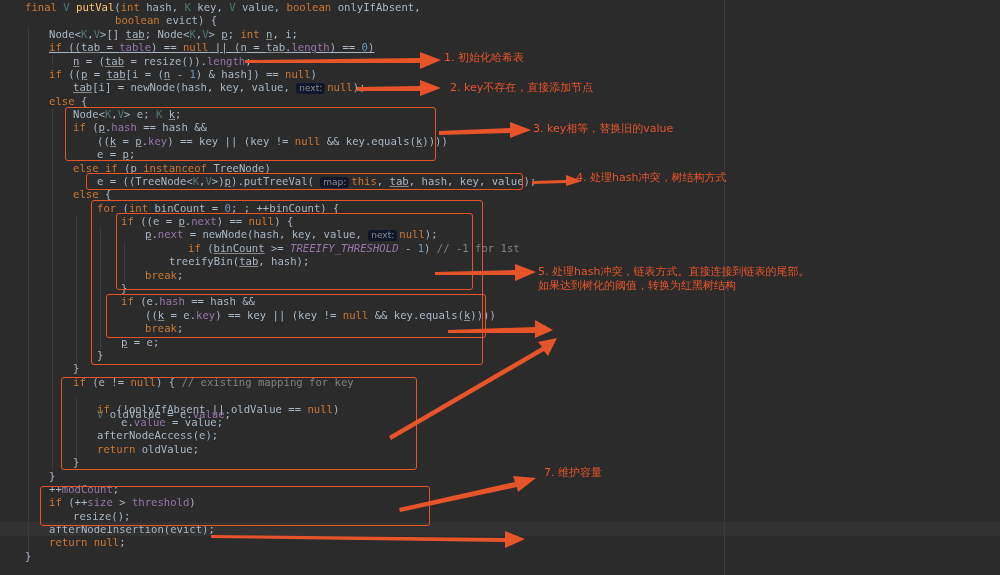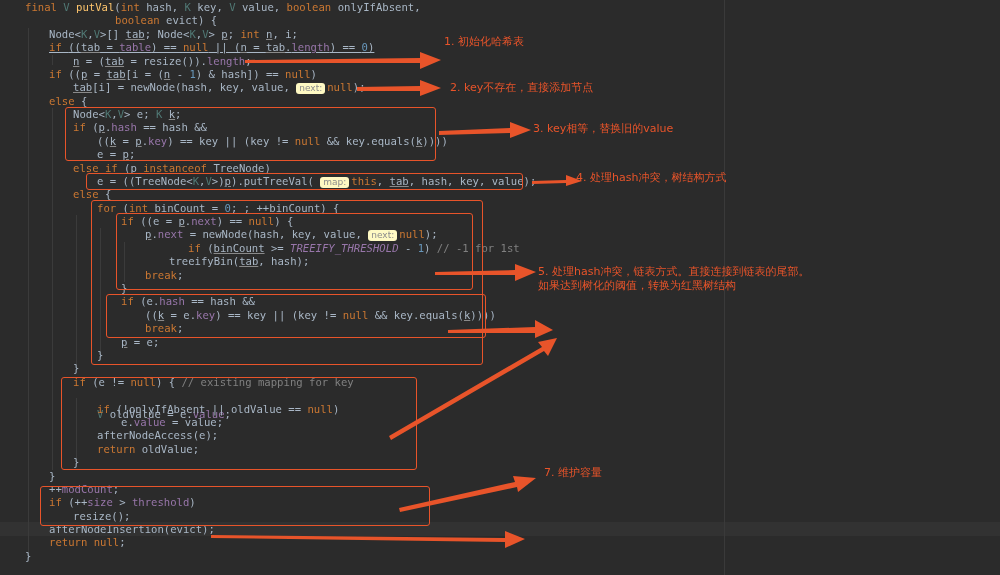--- a/index.html
+++ b/index.html
@@ -20,21 +20,21 @@
   }
   .kw { color:#cc7832; }
   .tp { color:#507874; }
   .fn { color:#ffc66d; }
   .fld { color:#9876aa; }
   .cst { color:#9876aa; font-style:italic; }
   .num { color:#6897bb; }
   .cm { color:#808080; }
   .ul { text-decoration:underline; text-decoration-color:#8a8a8a; }
   .hint {
-    display:inline-block; background:#fef9c3; color:#8c8c8c; border-radius:3px;
+    display:inline-block; background:#0f172a; color:#8c8c8c; border-radius:3px;
     font-family:"DejaVu Sans", "Liberation Sans", sans-serif; font-size:9px; line-height:11px;
     padding:0 3px; margin-right:2px;
   }
   .box { position:absolute; border:1.6px solid #e8542a; border-radius:3px; box-sizing:border-box; }
   .note {
     position:absolute; color:#e8542a; white-space:nowrap;
     font-family:"DejaVu Sans", "Liberation Sans", sans-serif; font-size:11px; line-height:15px;
   }
   svg.arrows { position:absolute; left:0; top:0; }
 </style>
@@ -121,20 +121,20 @@
 
       <polygon points="448,330 535,327 535,320 553,330 535,338 535,333 448,333"></polygon>
       <polygon points="389,436 542,347 538,342 557,338 548,356 544,351 391,440"></polygon>
 
       <polygon points="399,508 515,482 513,476 536,478 518,492 517,487 400,512"></polygon>
 
       <polygon points="211,535 505,538 505,531 525,539 505,548 505,542 211,538"></polygon>
     </g>
   </svg>
 
-  <div class="note" style="left:444px;top:34px;">1. 初始化哈希表</div>
+  <div class="note" style="left:444px;top:50px;">1. 初始化哈希表</div>
   <div class="note" style="left:450px;top:80px;">2. key不存在，直接添加节点</div>
   <div class="note" style="left:533px;top:121px;">3. key相等，替换旧的value</div>
   <div class="note" style="left:576px;top:170px;">4. 处理hash冲突，树结构方式</div>
   <div class="note" style="left:538px;top:264px;">5. 处理hash冲突，链表方式。直接连接到链表的尾部。</div>
   <div class="note" style="left:538px;top:278px;">如果达到树化的阈值，转换为红黑树结构</div>
   <div class="note" style="left:544px;top:465px;">7. 维护容量</div>
 </div>
 
 </body></html>

